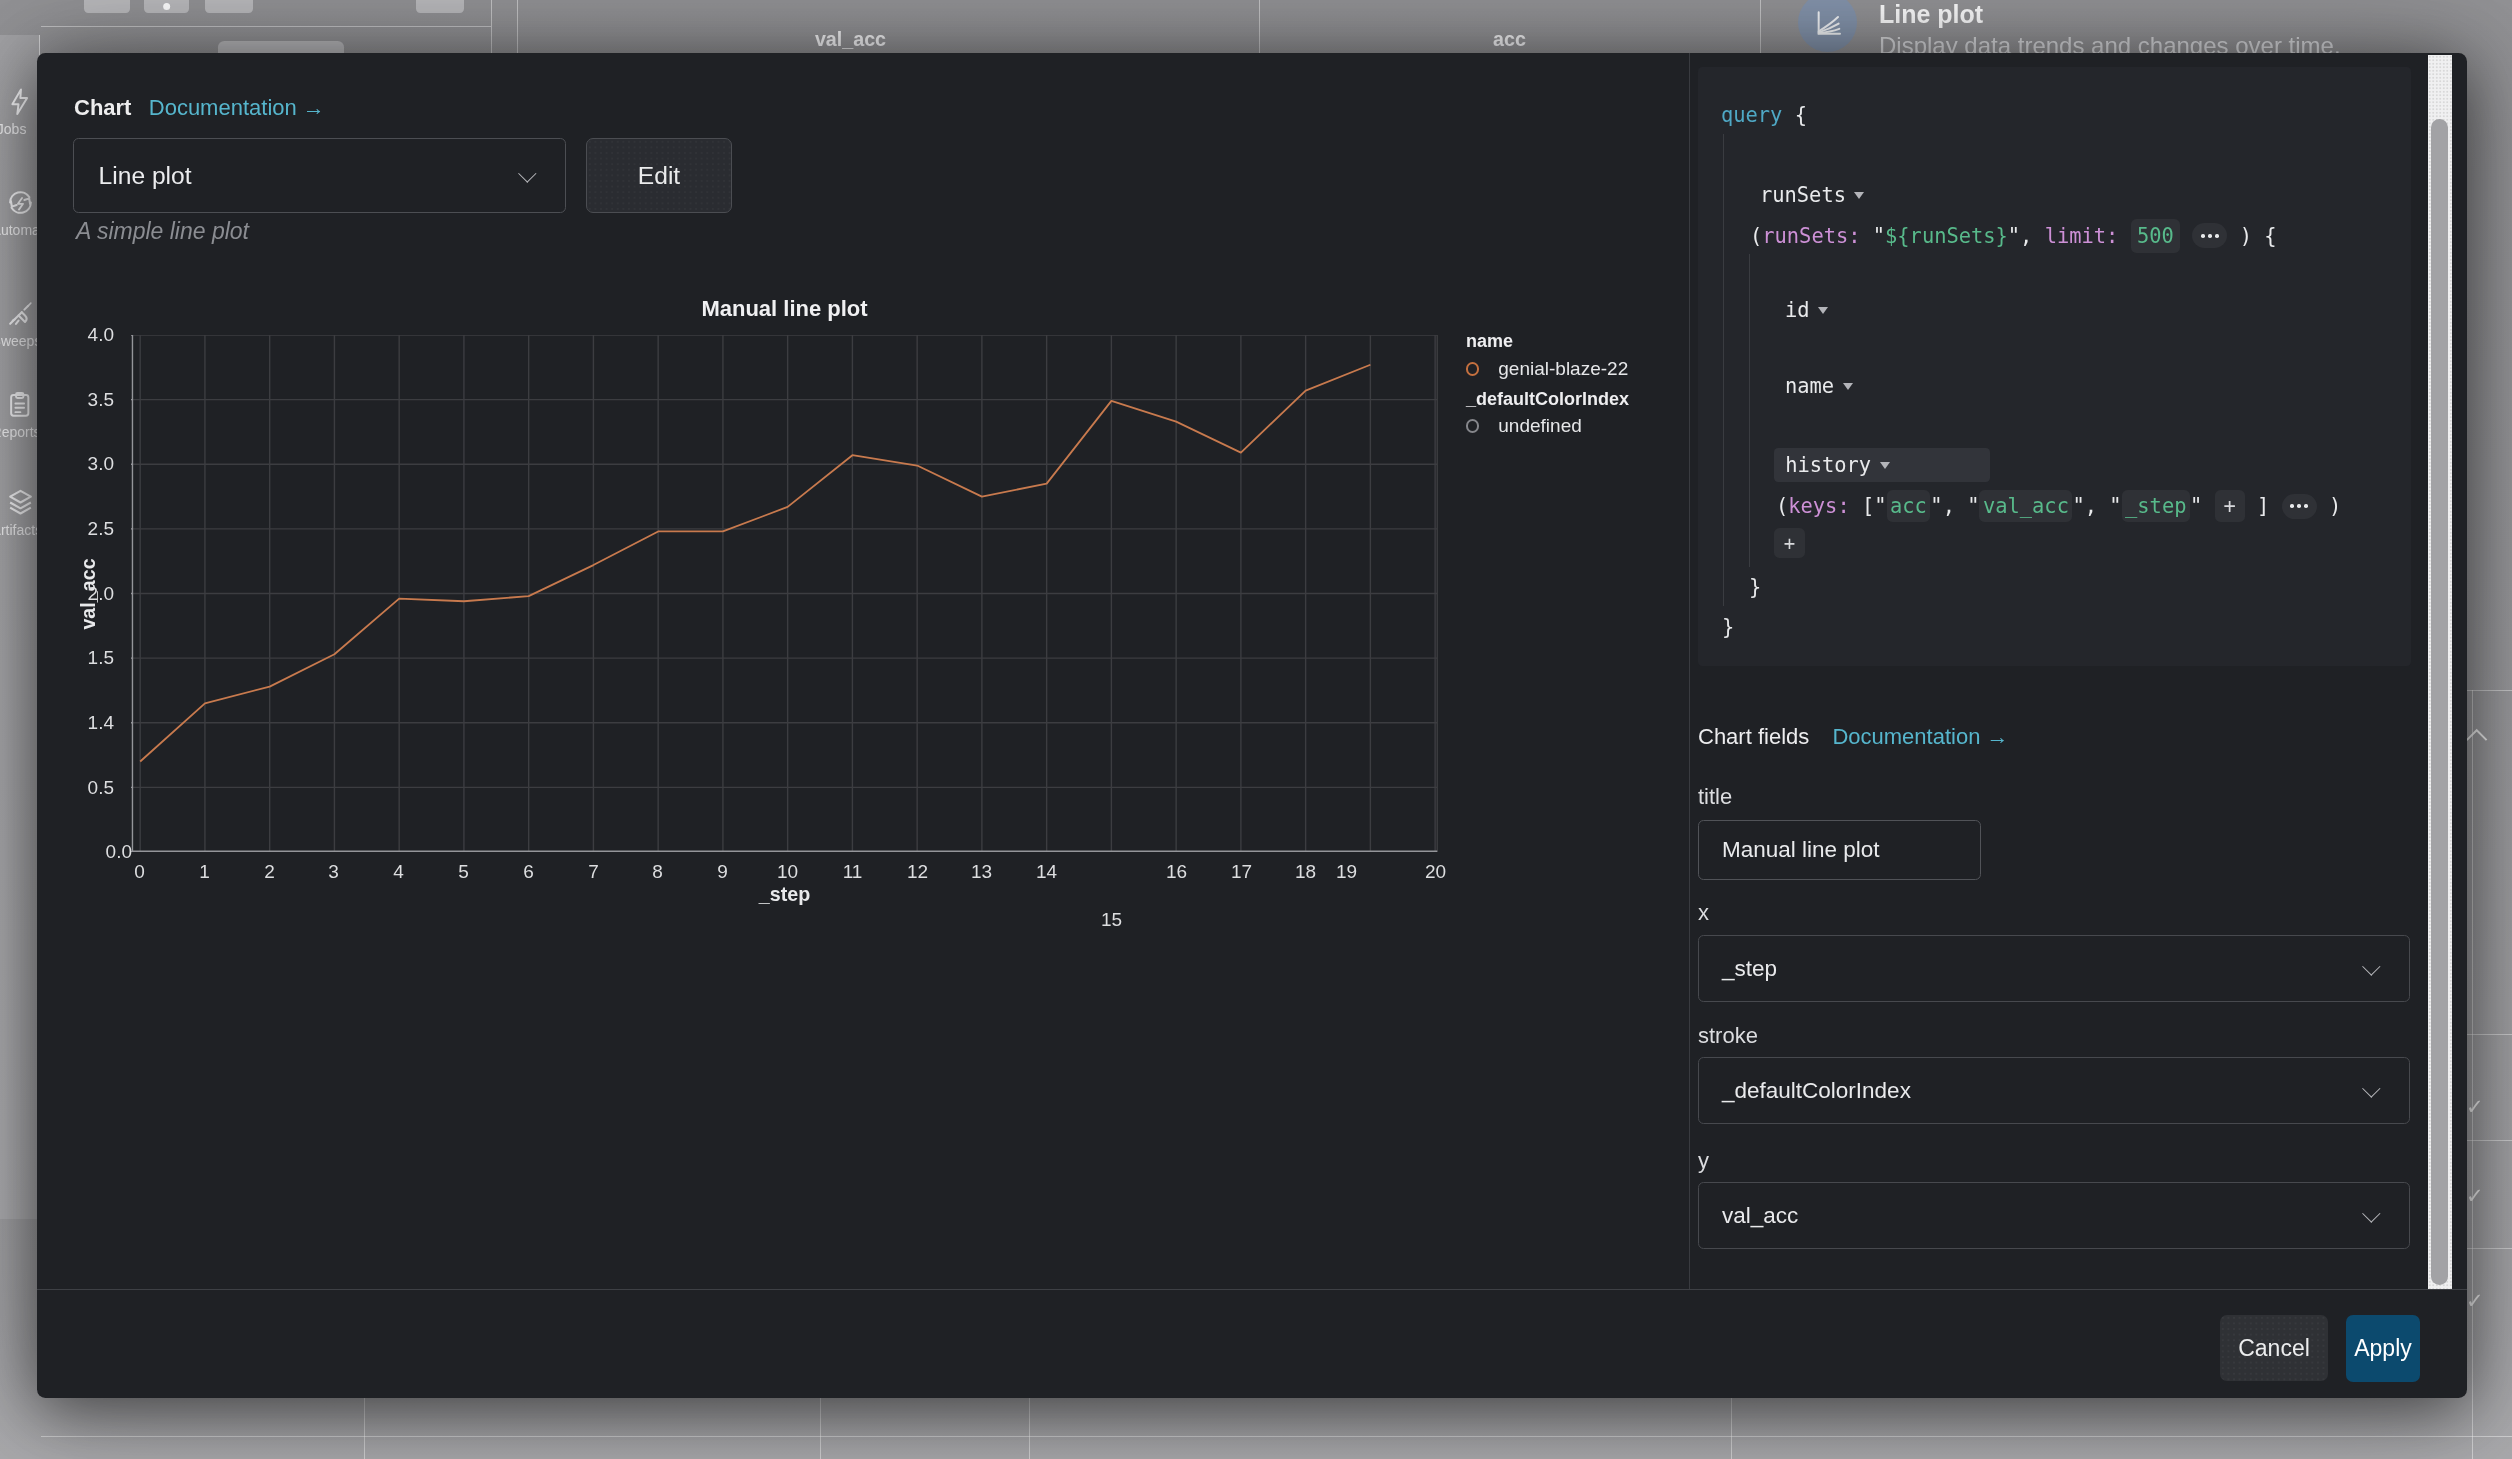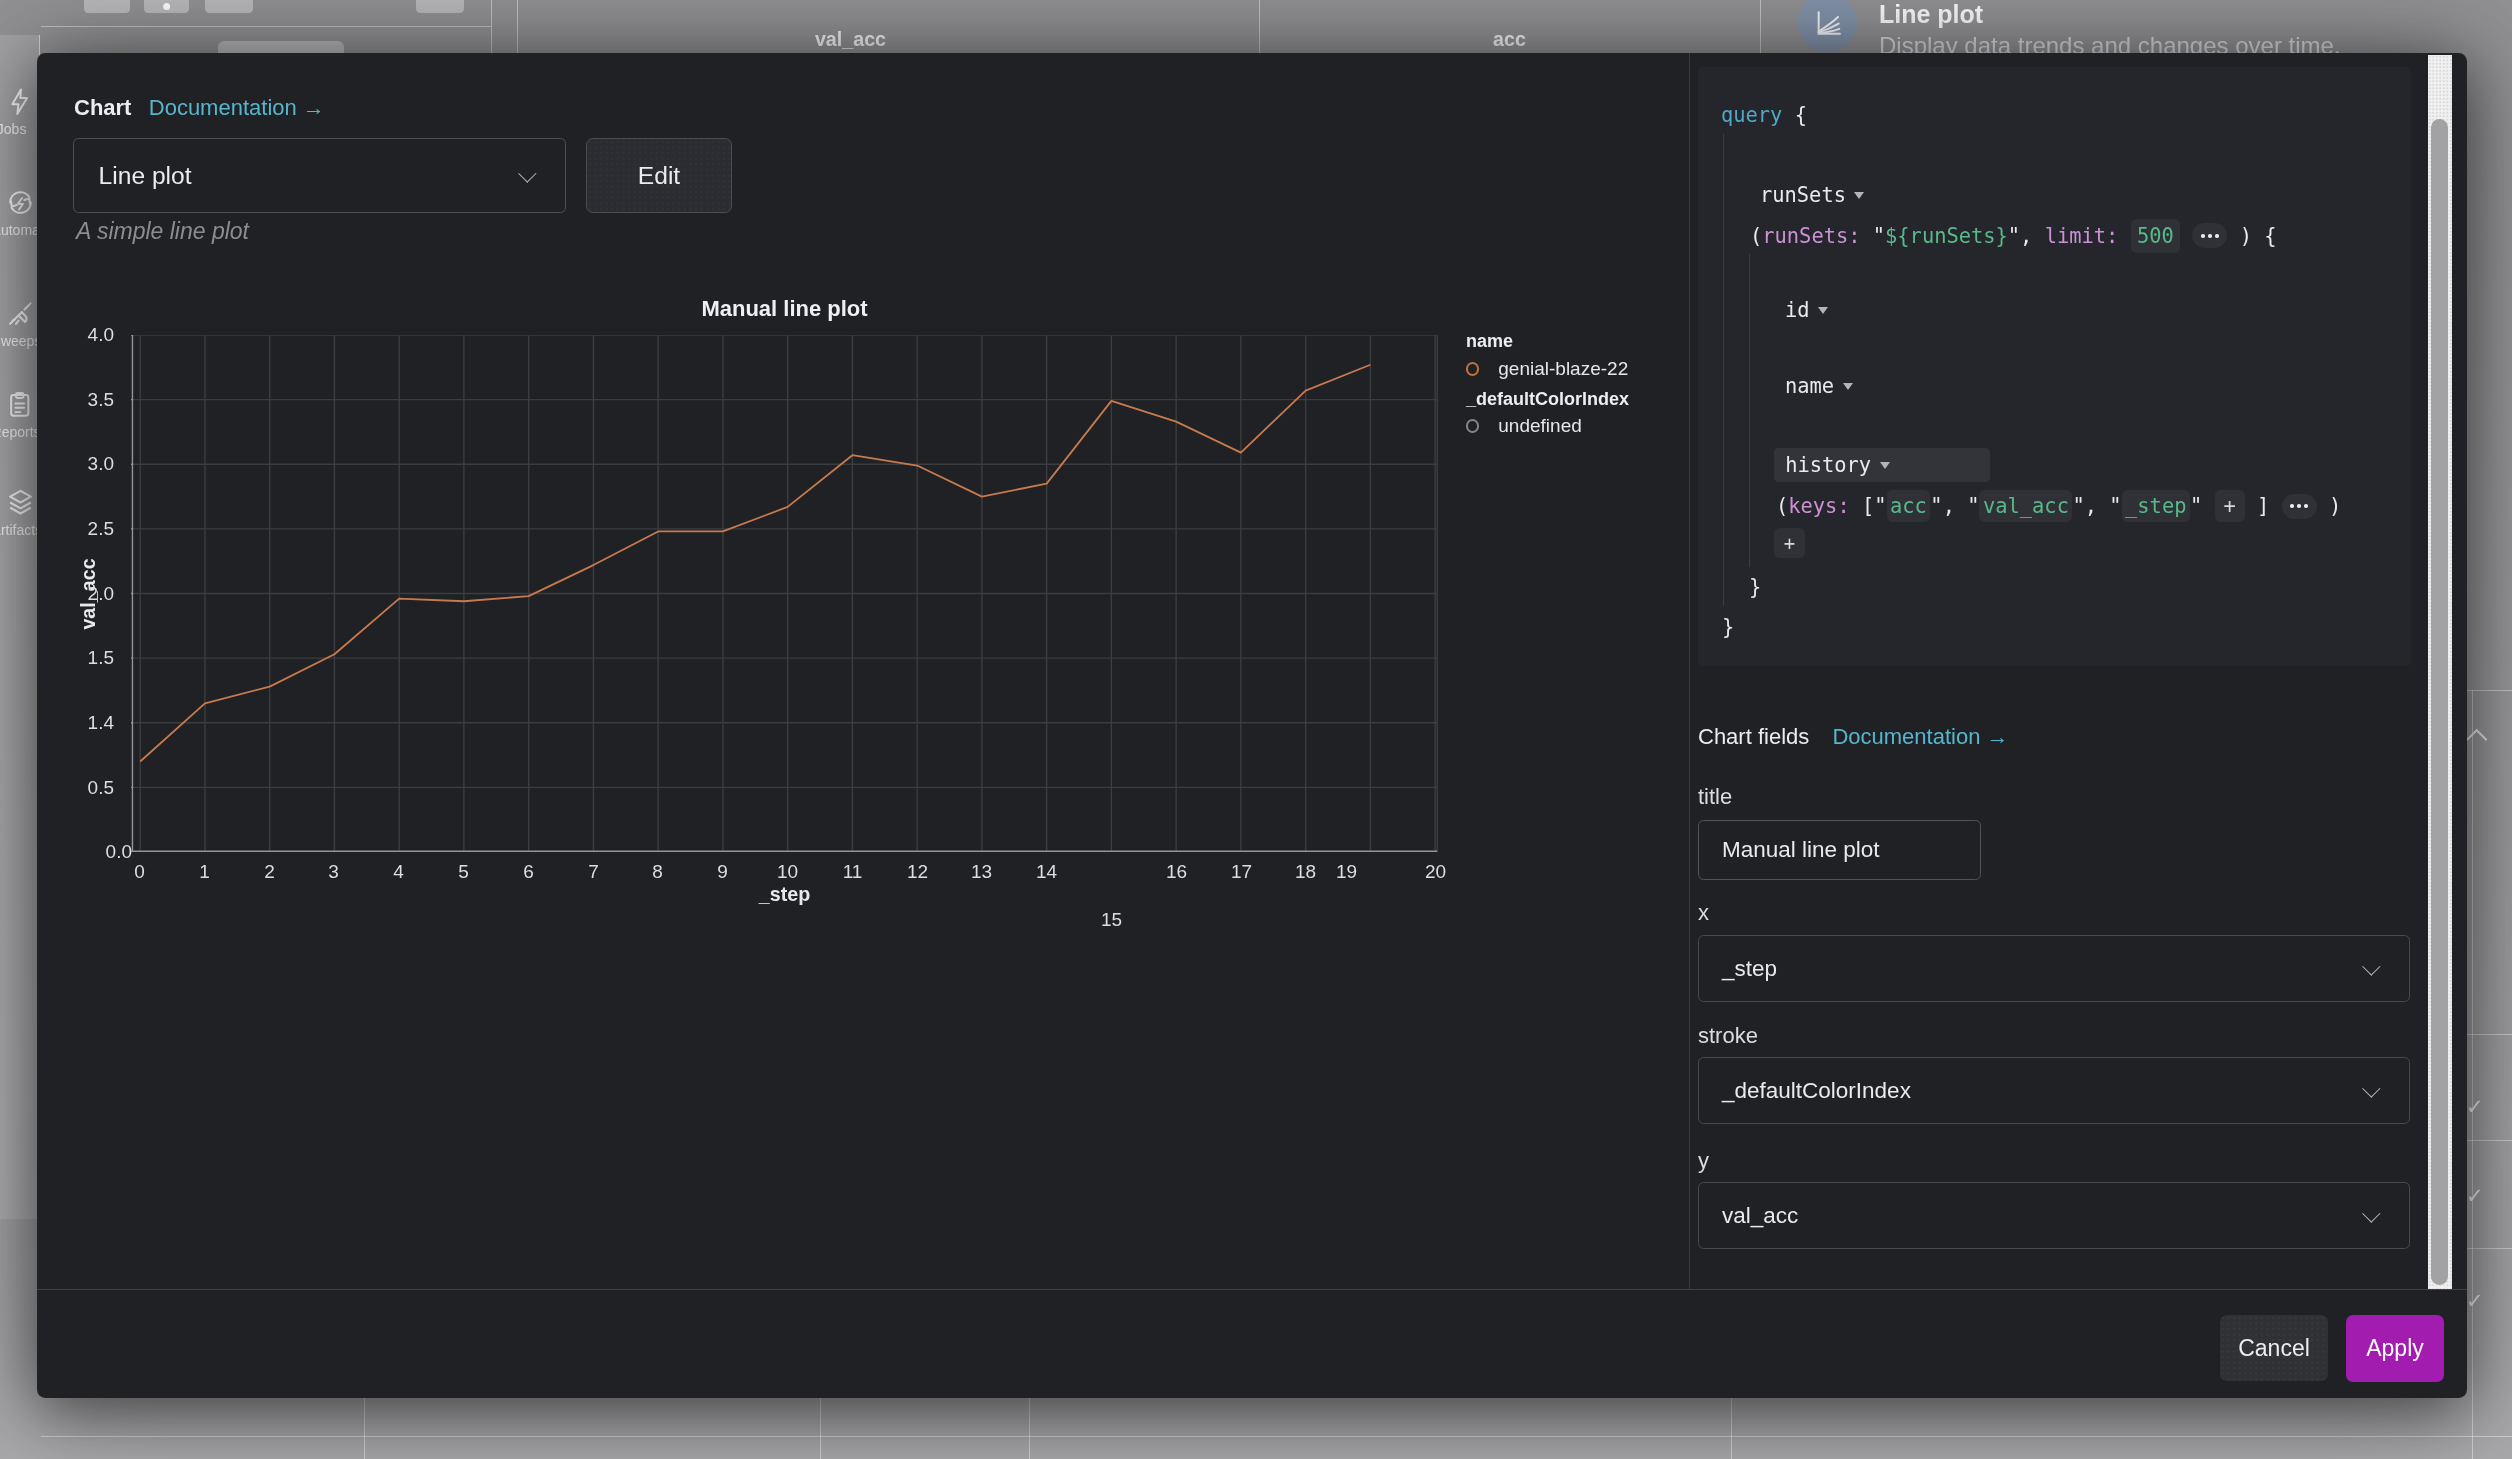--- a/index.html
+++ b/index.html
@@ -134,22 +134,22 @@
   .m-footer { position:absolute; left:0; top:1236px; width:2430px; height:108px; border-top:0.7px solid #3e4045; border-radius:0 0 8.4px 8.4px; }
   .btn-cancel {
     position:absolute; left:2183px; top:25px; width:108px; height:66px; border-radius:7px;
     background-color:#2f3135;
     background-image:radial-gradient(rgba(255,255,255,0.04) 1.1px, transparent 1.1px);
     background-size:5.6px 5.6px;
     border:none; color:#ecedee; font-size:23px; display:flex; align-items:center; justify-content:center; cursor:pointer;
     font-family:inherit;
   }
   .btn-apply {
-    position:absolute; left:2309px; top:25px; width:98px; height:67px; border-radius:7px;
-    background:#a21caf; border:none; color:#ffffff; font-size:23px;
+    position:absolute; left:2309px; top:25px; width:74px; height:67px; border-radius:7px;
+    background:#0c4a6e; border:none; color:#ffffff; font-size:23px;
     display:flex; align-items:center; justify-content:center; cursor:pointer; font-family:inherit;
   }
 </style>
 </head>
 <body>
 
 <div>
   <div class="bg-sidebar">
     <div class="bg-side-item" style="top:52px;">
       <span>

